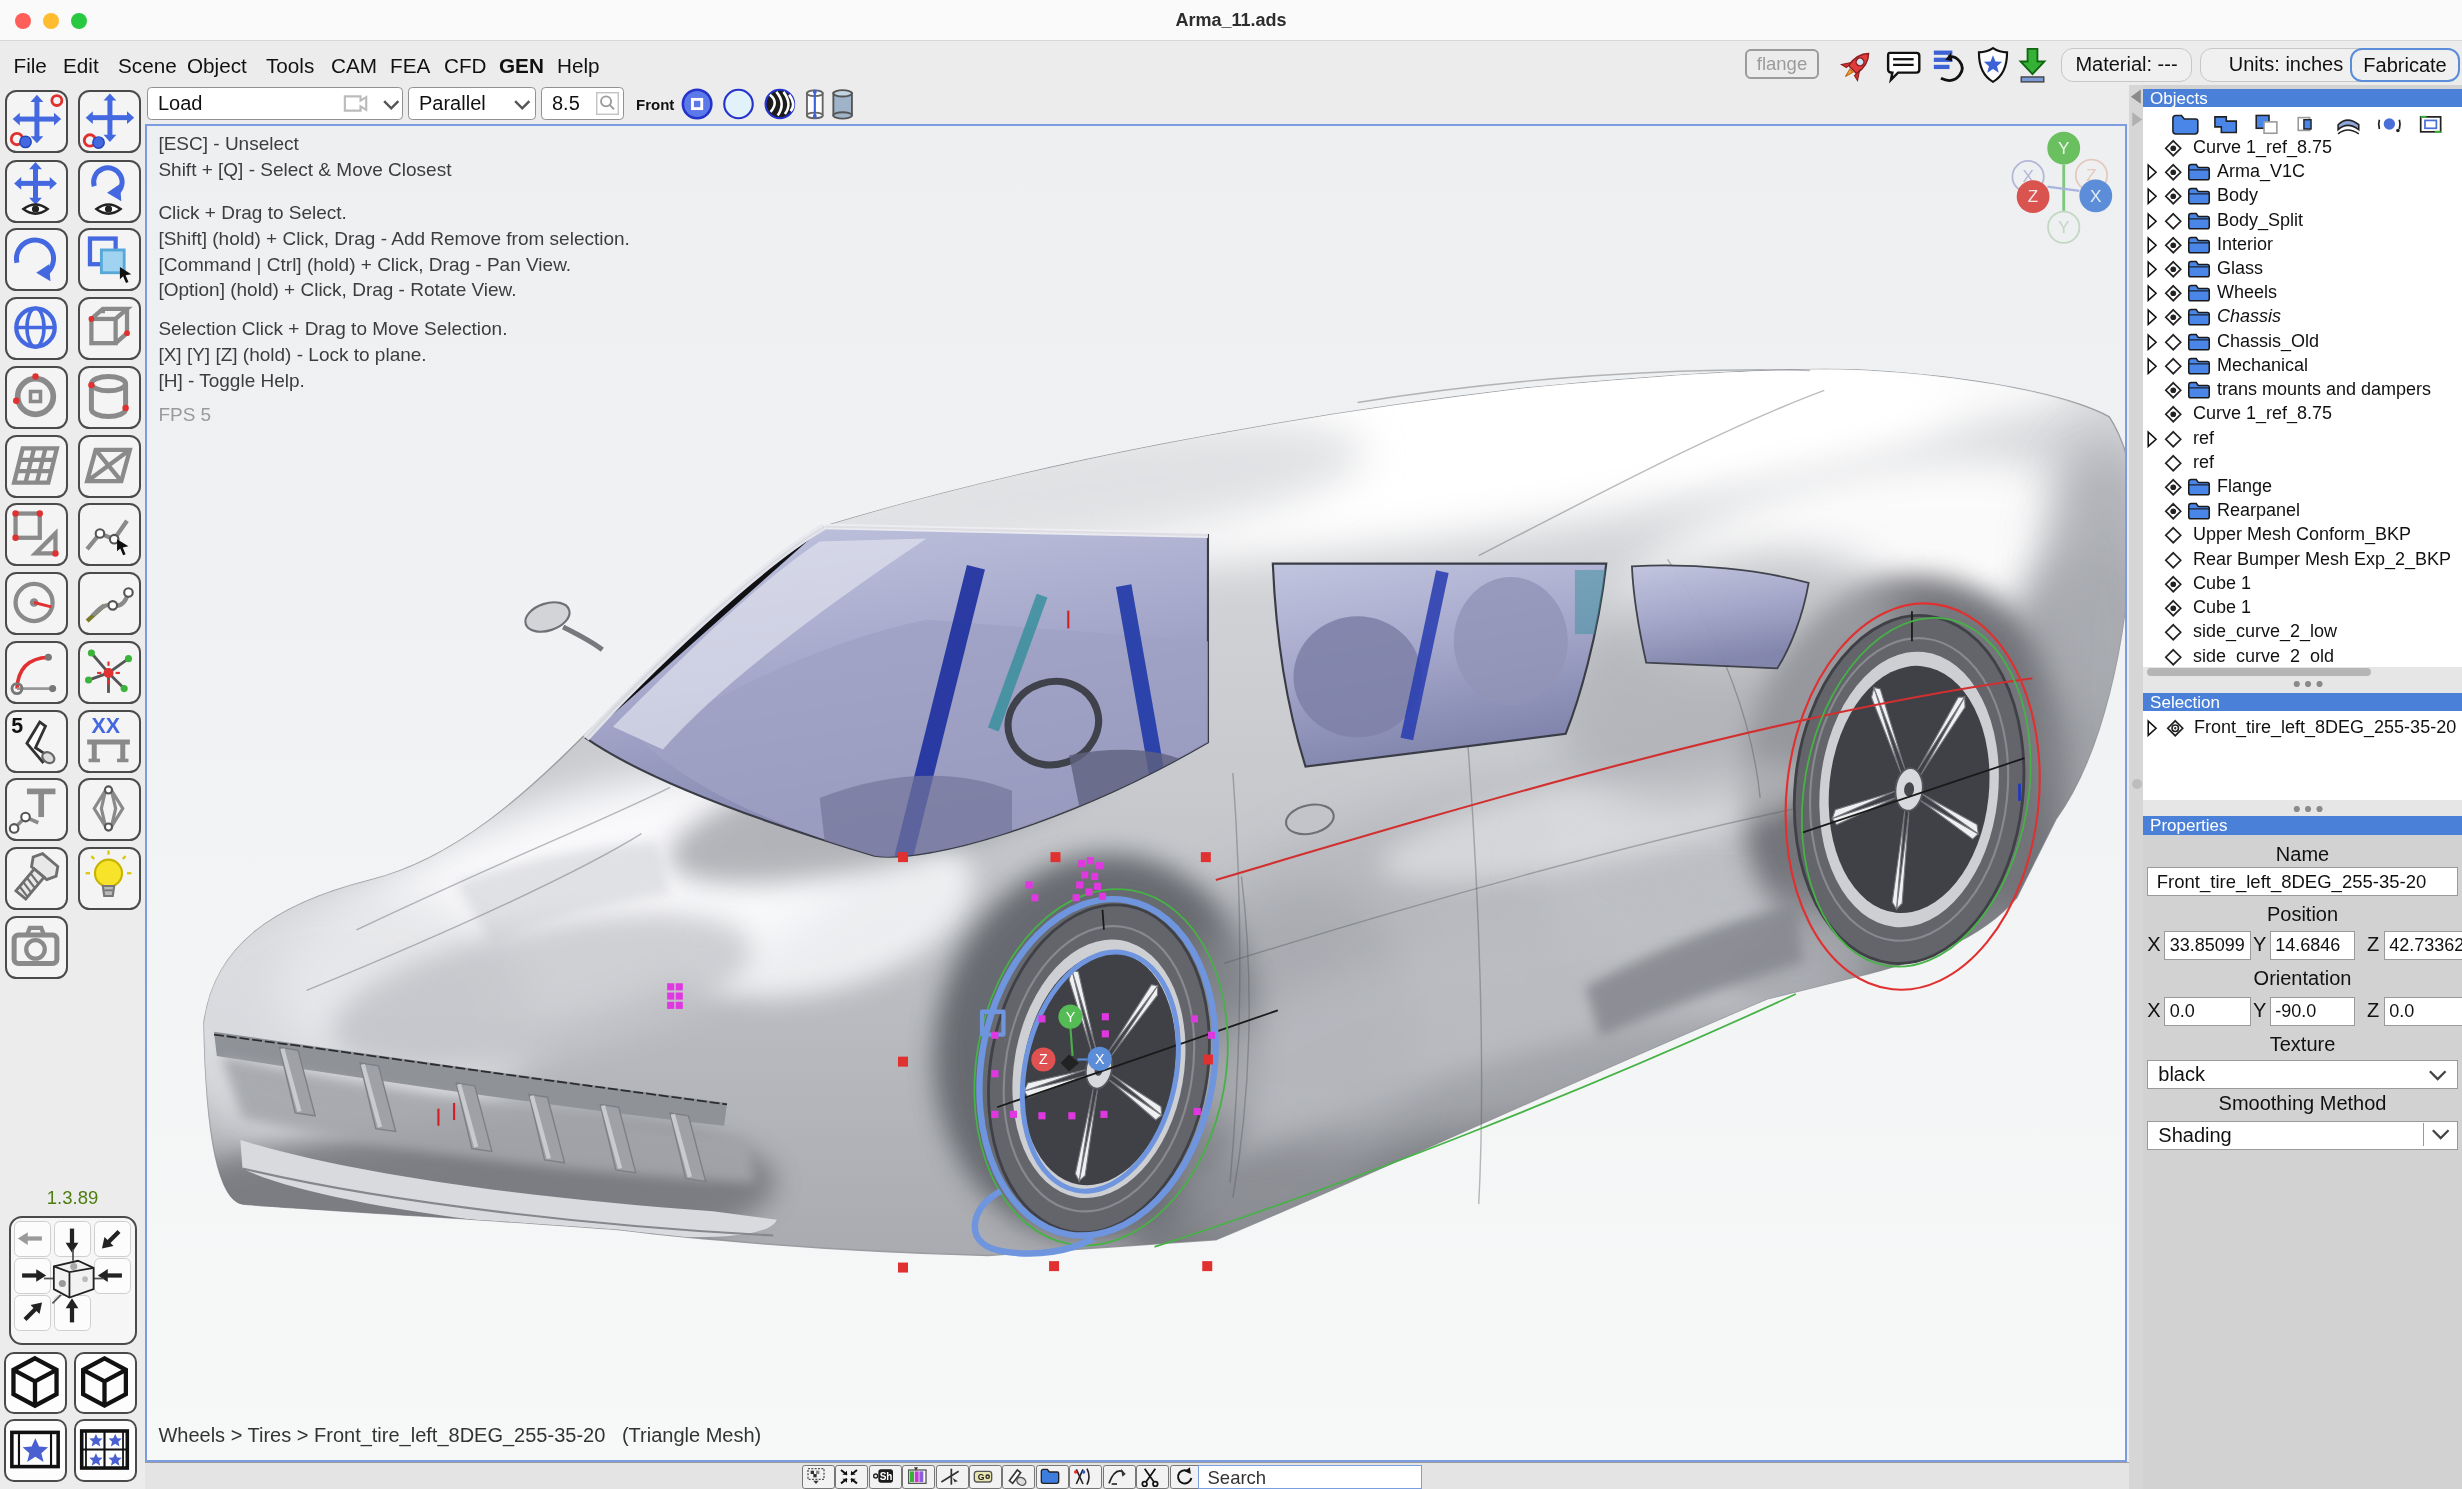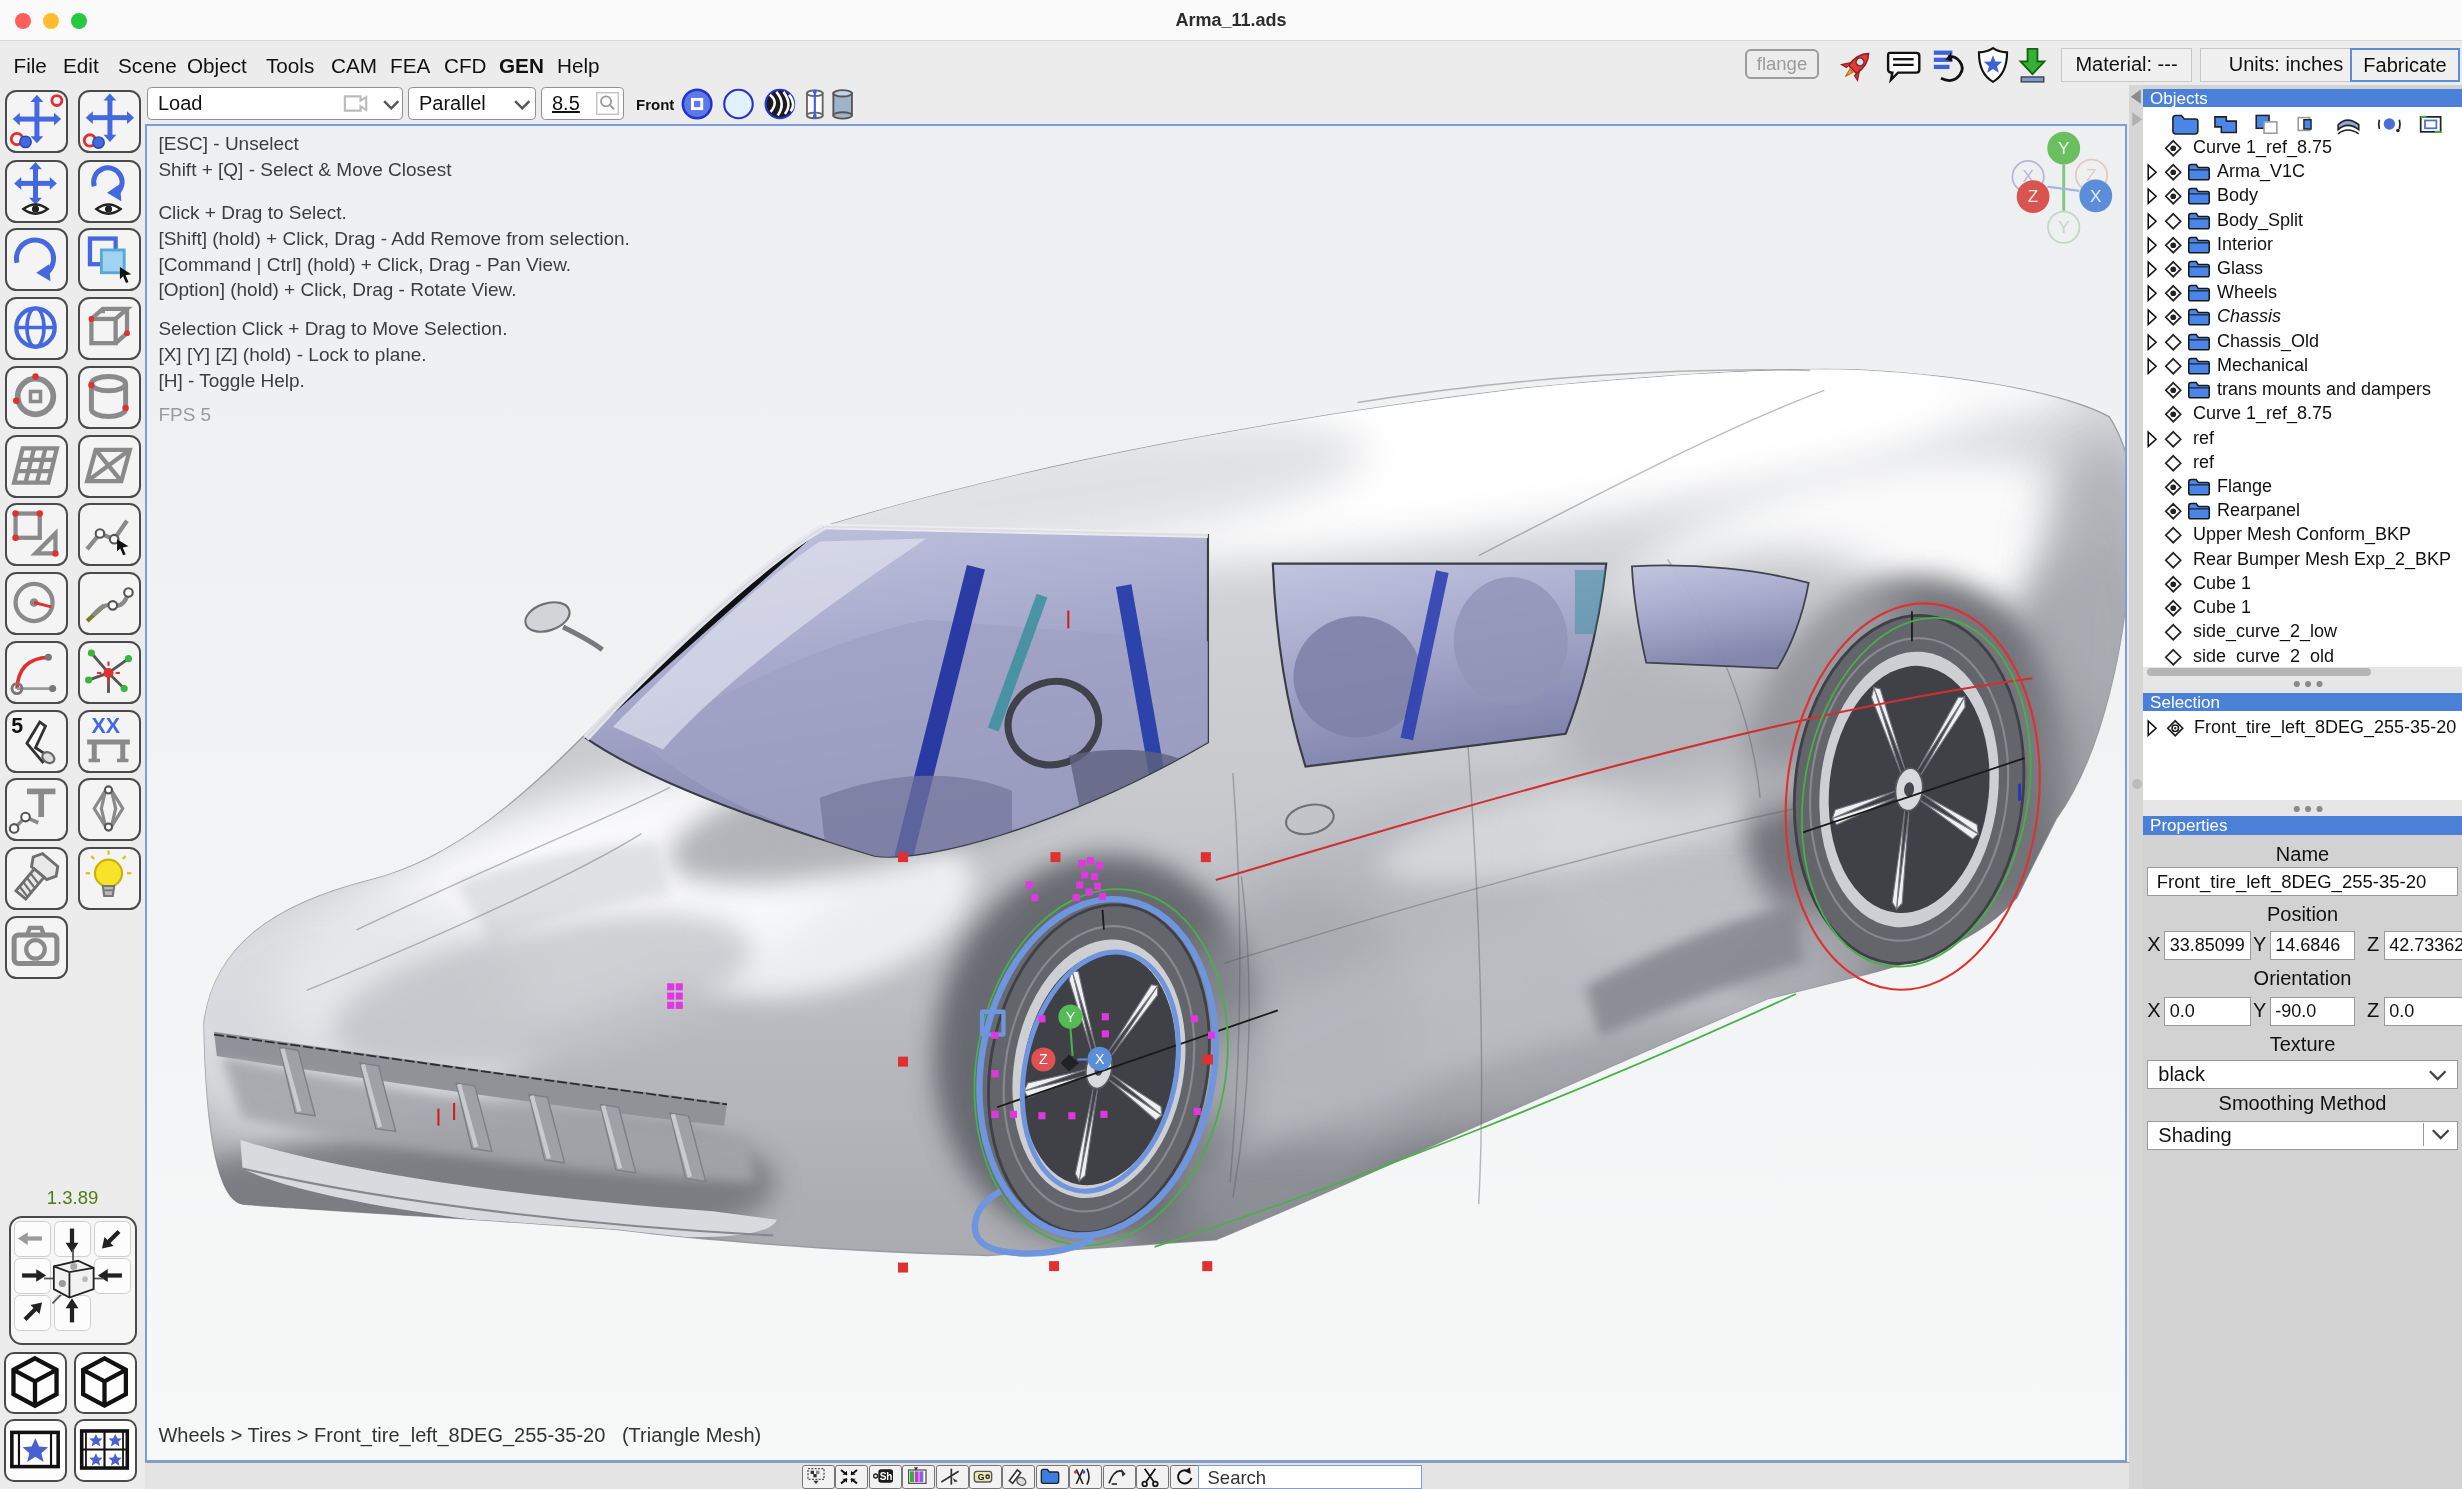--- a/index.html
+++ b/index.html
@@ -4,21 +4,21 @@
 <style>
   * { margin:0; padding:0; box-sizing:border-box; }
   html,body { width:2462px; height:1489px; }
   body { font-family:"Liberation Sans", sans-serif; background:#ececec; position:relative; overflow:hidden; }
   .abs { position:absolute; }
   #titlebar { position:absolute; left:0; top:0; width:2462px; height:41px; background:#fafafa; border-bottom:0.7px solid #d8d8d8; }
   .light { position:absolute; top:13px; width:16.4px; height:16.4px; border-radius:50%; }
   #title { position:absolute; top:0; left:0; width:2462px; height:41px; text-align:center; line-height:41px; font-weight:bold; font-size:18px; color:#2d2d2d; }
   #menubar { position:absolute; left:0; top:41px; width:2462px; height:83px; background:#ececec; }
   .menu { position:absolute; top:54px; font-size:20.7px; color:#111; }
-  .btn { position:absolute; background:#f0f0f0; border:1.4px solid #c7c7c7; border-radius:0; font-size:20px; color:#111; text-align:center; }
+  .btn { position:absolute; background:#f0f0f0; border:1.4px solid #c7c7c7; border-radius:12px; font-size:20px; color:#111; text-align:center; }
   .combo { position:absolute; top:87px; height:33px; background:#fff; border:1.4px solid #919191; border-radius:4.3px; font-size:20px; color:#111; }
   #viewport { position:absolute; left:145px; top:124px; width:1982px; height:1338px; border:2.1px solid #7b9ce0; background:linear-gradient(180deg,#edeff1 0%,#f1f2f3 45%,#f7f8f8 100%); overflow:hidden; }
   .helptext { position:absolute; left:11.4px; font-size:19px; color:#3d3d3d; white-space:pre; }
   #gutter { position:absolute; left:2129px; top:85px; width:14.2px; height:1404px; background:#d6d6d6; }
   #rpanel { position:absolute; left:2143px; top:85px; width:319px; height:1404px; background:#d2d2d2; }
   .phead { position:absolute; left:0; width:319px; height:18.5px; background:#4a80d8; color:#fff; font-size:17px; line-height:19px; padding-left:7.1px; }
   .trow { position:absolute; left:0; width:319px; height:24px; font-size:18px; color:#111; white-space:nowrap; }
   .plabel { position:absolute; width:319px; text-align:center; font-size:20px; color:#111; }
   .pinput { position:absolute; background:#fff; border:1.4px solid #9a9a9a; font-size:20px; color:#111; }
   .tbtn { position:absolute; width:63px; height:63px; background:#f4f4f4; border:2.8px solid #4a4a4a; border-radius:11.4px; }
@@ -91,21 +91,21 @@
   </div>
 <div class="combo" style="left:408px; width:128px;">
     <span style="position:absolute; left:10px; top:3.6px;">Parallel</span>
     <span style="position:absolute; left:104px; top:0;">
       <svg width="18.5" height="11.4" viewBox="0 0 26 16" style="position:absolute; top:10.7px;">
         <path d="M3 3 L13 13 L23 3" fill="none" stroke="#555" stroke-width="3.4"></path>
       </svg>
     </span>
   </div>
 <div class="combo" style="left:541px; width:83px;">
-    <span style="position:absolute; left:10px; top:3.6px;text-decoration:underline;">8.5</span>
+    <span style="position:absolute; left:10px; top:3.6px;">8.5</span>
 <svg width="23" height="23" viewBox="0 0 32 32" style="position:absolute; left:54px; top:3.6px;">
       <rect x="1" y="1" width="30" height="30" fill="none" stroke="#c4c4c4" stroke-width="2"></rect>
       <circle cx="14" cy="13" r="7" fill="none" stroke="#9a9a9a" stroke-width="2.6"></circle>
       <line x1="19" y1="18" x2="25" y2="24" stroke="#9a9a9a" stroke-width="2.6"></line>
     </svg>
   </div>
 <span class="abs" style="left:636px; top:96px; font-size:15px; font-weight:bold; color:#111;">Front</span>
 <svg class="abs" style="left:680px; top:86px;" width="214" height="36" viewBox="0 0 300 50">
 <circle cx="24" cy="25" r="20" fill="#5b79e8" stroke="#2333cc" stroke-width="3.5"></circle>
 <rect x="17.5" y="18.5" width="13" height="13" fill="none" stroke="#fff" stroke-width="4"></rect>

